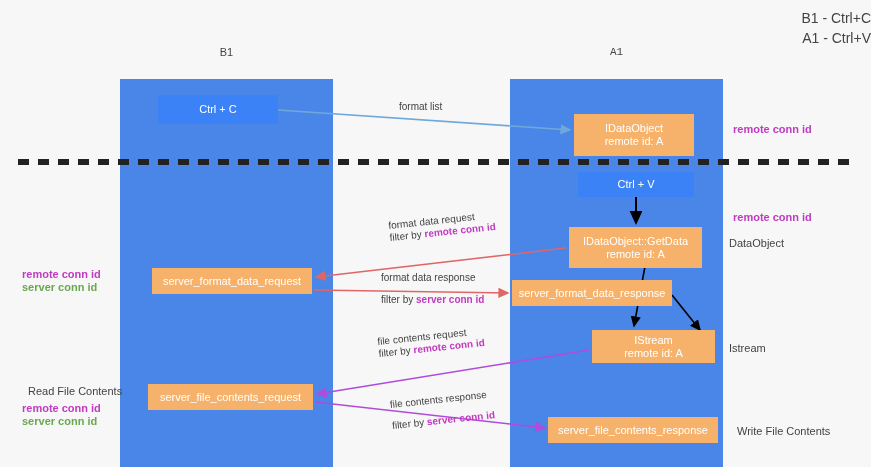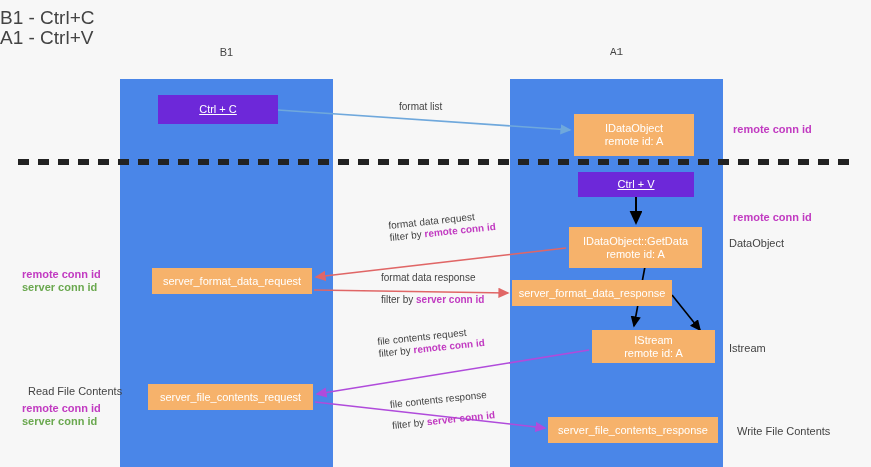--- a/index.html
+++ b/index.html
@@ -17,29 +17,29 @@
   #lane-b1{left:120px;top:79px;width:213px;height:388px;}
   #lane-a1{left:510px;top:79px;width:213px;height:388px;}
 
   
   .lane-head{position:absolute;text-align:center;font-size:11px;line-height:13px;color:#434343;}
   #head-b1{left:120px;top:46px;width:213px;}
   #head-a1{left:510px;top:46px;width:213px;font-family:Liberation Mono, monospace;}
   .lane-head .l2{display:block;margin-top:28px;}
 
   
-  #title{position:absolute;left:0;top:8px;width:871px;text-align:left;
-         font-size:19px;line-height:20px;color:#434343;}
+  #title{position:absolute;left:0;top:8px;width:871px;text-align:right;
+         font-size:14px;line-height:20px;color:#434343;}
   #title .l2{display:block;}
 
   
   .node{position:absolute;box-sizing:border-box;display:flex;flex-direction:column;
         align-items:center;justify-content:center;text-align:center;
         color:#ffffff;font-size:11px;line-height:13px;}
-  .node.green{background:#6d28d9;text-decoration:underline;}
+  .node.green{background:#3b82f6;}
   .node.orange{background:#f6b26b;}
   .node .sub{display:block;}
 
   #n-ctrlc{left:158px;top:95px;width:120px;height:29px;}
   #n-idataobject{left:574px;top:114px;width:120px;height:42px;}
   #n-ctrlv{left:578px;top:172px;width:116px;height:25px;}
   #n-getdata{left:569px;top:227px;width:133px;height:41px;}
   #n-sfdreq{left:152px;top:268px;width:160px;height:26px;}
   #n-sfdresp{left:512px;top:280px;width:160px;height:26px;}
   #n-istream{left:592px;top:330px;width:123px;height:33px;}

